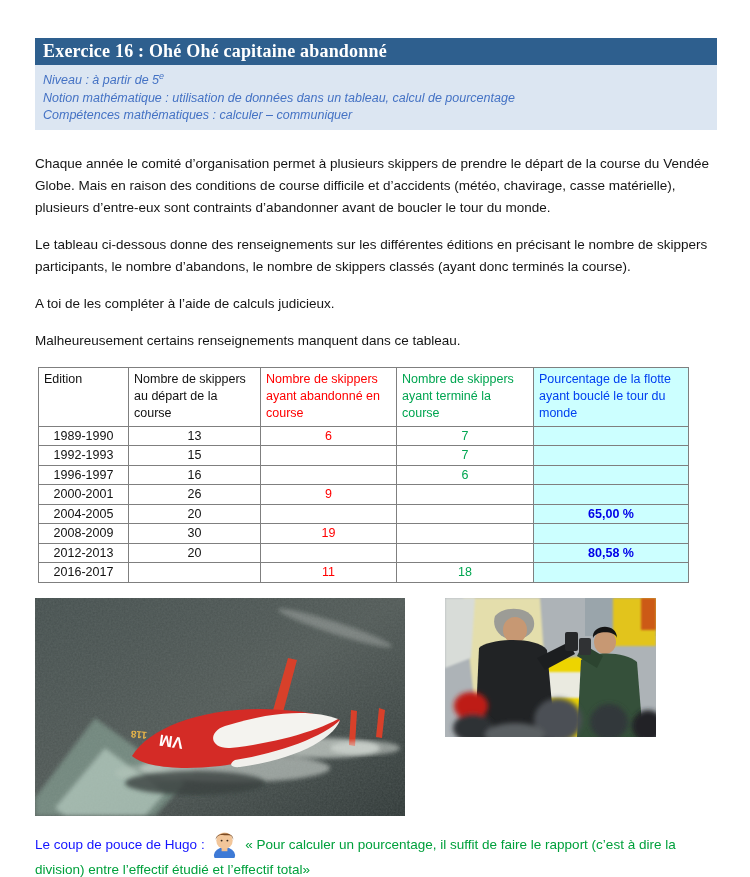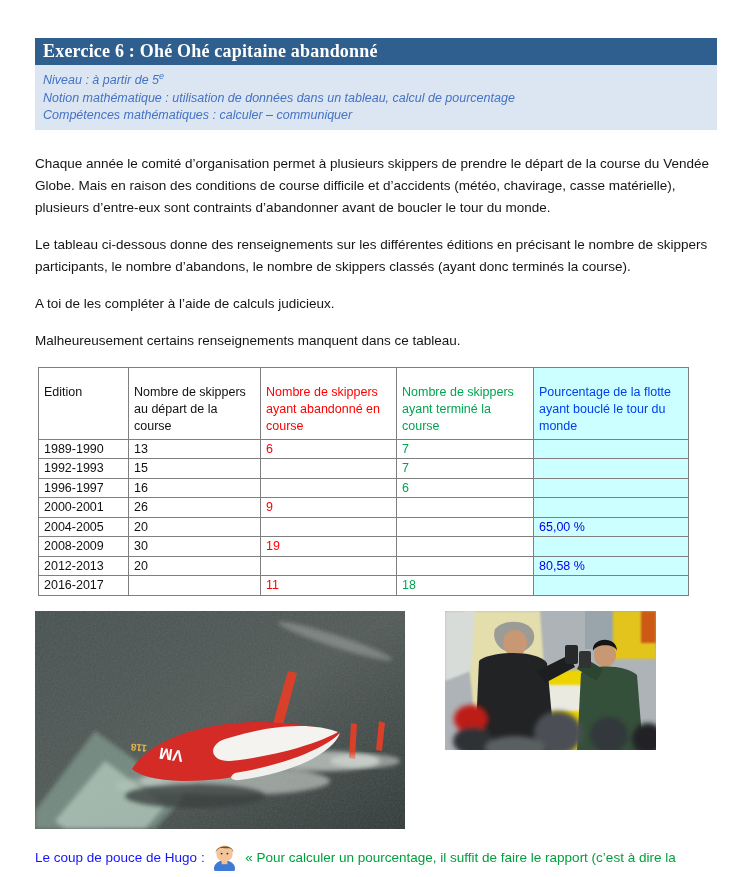--- a/index.html
+++ b/index.html
@@ -43,23 +43,23 @@
   table.data{
     border-collapse:collapse;margin-top:9px;margin-left:3px;
     table-layout:fixed;width:650px;
     font-size:12.5px;
     border:1px solid #4a4a4a;
   }
   table.data th,table.data td{
     border:1px solid var(--border-gray);
     padding:1px 5px;vertical-align:top;text-align:left;
   }
-  table.data th{font-weight:normal;line-height:17px;padding-top:16px;padding-bottom:4px;}
-  table.data td{height:19px;line-height:16.5px;}
-  .c0{width:90px;} .c1{width:132px;} .c2{width:136px;} .c3{width:137px;} .c4{width:155px;}
+  table.data th{font-weight:normal;line-height:17px;padding-top:3px;padding-bottom:4px;}
+  table.data td{height:19px;line-height:16.5px;text-align:center;}
+  .c0{width:90px;} .c1{width:132px;} .c2{width:136px;} .c3{width:137px;} .c4{width:155px;font-weight:bold;}
   th.c2,td.c2{color:var(--red);}
   th.c3,td.c3{color:var(--green);}
   th.c4{color:var(--hdr-blue);background:var(--cyan);}
   td.c4{color:var(--val-blue);background:var(--cyan);}
   .figures{display:flex;margin-top:15px;margin-left:0px;}
   .photo-left{width:370px;height:218px;flex:none;}
   .right-col{margin-left:40px;width:215px;flex:none;}
   .photo-right{width:211px;height:139px;display:block;}
   .caption{
     margin-top:15px;font-style:italic;font-size:10px;line-height:19px;color:#1a1a1a;
@@ -74,21 +74,21 @@
     display:inline-block;width:29px;height:29px;vertical-align:-9px;margin:0 2px;
   }
 </style>
 </head>
 <body>
 
 <div class="page">
   <div class="content">
 
     <div class="ex-header">
-      <span>Exercice 6 : Ohé Ohé capitaine abandonné</span>
+      <span>Exercice 16 : Ohé Ohé capitaine abandonné</span>
     </div>
 
     <div class="ex-meta">
       <div><span>Niveau : à partir de 5</span><sup>e</sup></div>
       <div>Notion mathématique : utilisation de données dans un tableau, calcul de pourcentage</div>
       <div>Compétences mathématiques : calculer – communiquer</div>
     </div>
 
     <div class="body-text">
       <p>Chaque année le comité d’organisation permet à plusieurs skippers de prendre le départ de la course du Vendée Globe. Mais en raison des conditions de course difficile et d’accidents (météo, chavirage, casse matérielle), plusieurs d’entre-eux sont contraints d’abandonner avant de boucler le tour du monde.</p>

